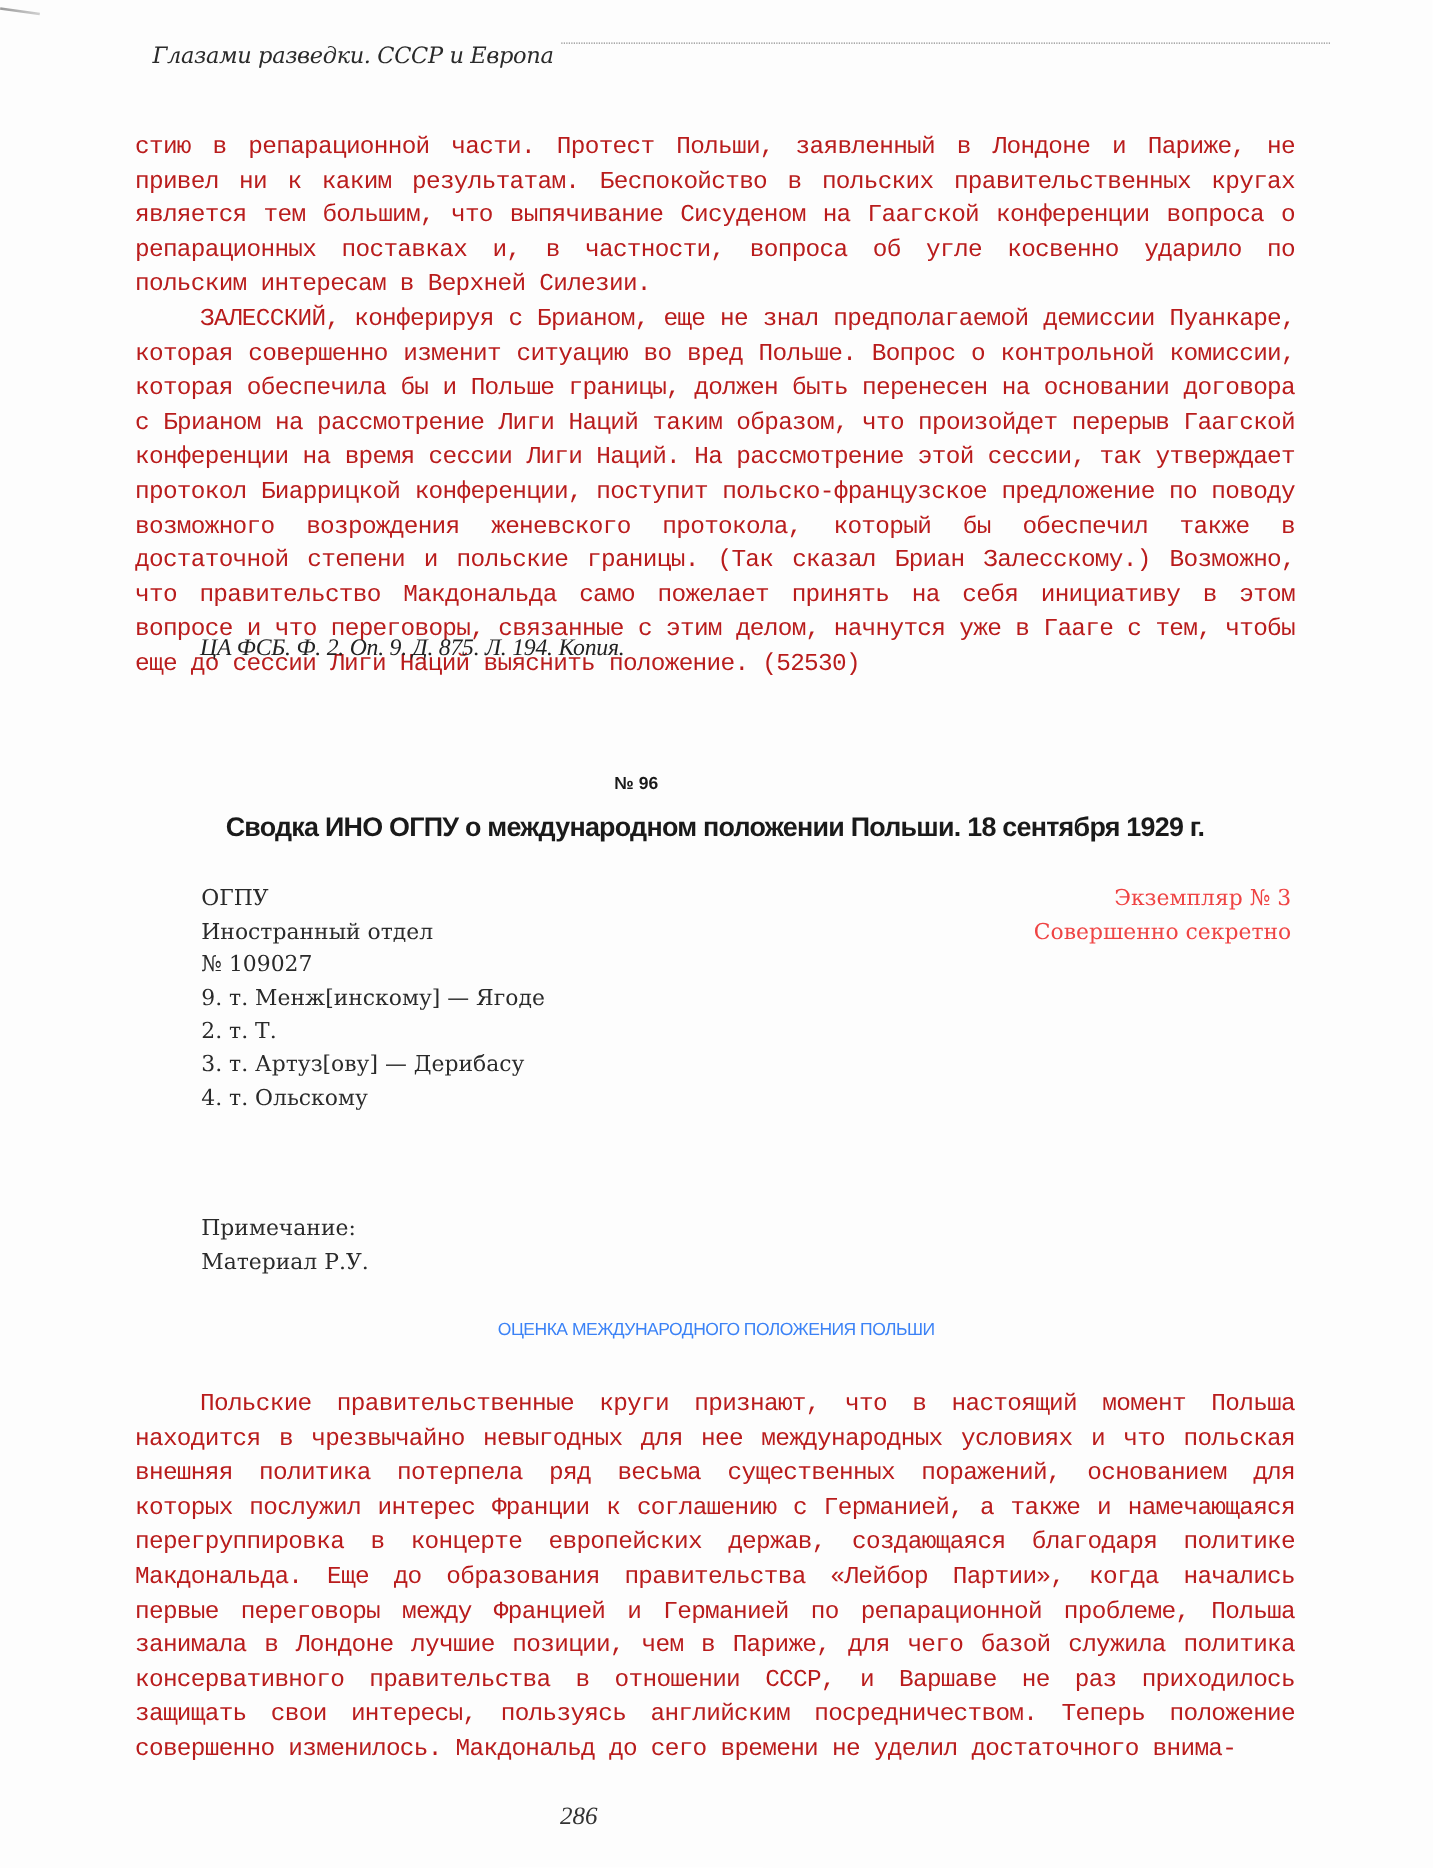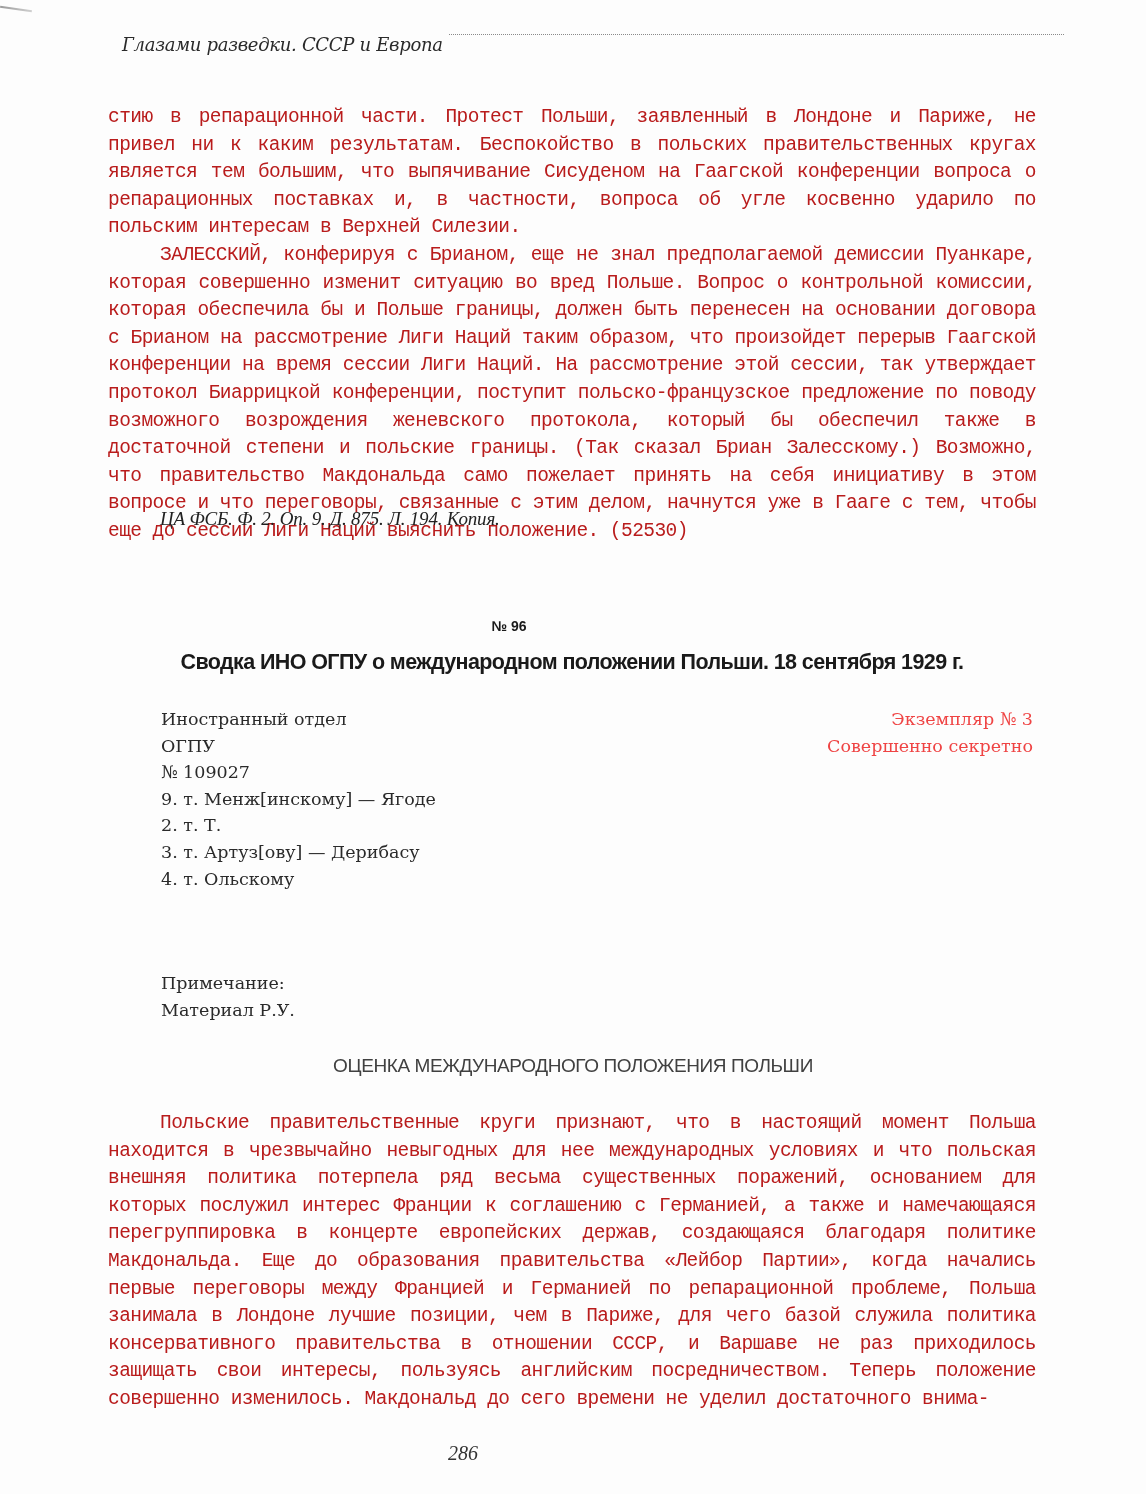--- a/index.html
+++ b/index.html
@@ -13,21 +13,21 @@
   .body-text p.indent { text-indent: 52px; }
   #p1 { top: 104px; }
   #p3 { top: 1110px; }
   .source { position: absolute; left: 160px; top: 508px; font-family: "Liberation Serif", serif; font-style: italic; font-size: 19px; color: #222; letter-spacing: -0.2px; }
   .doc-number { position: absolute; left: 0; width: 1018px; top: 618px; text-align: center; font-family: "Liberation Sans", sans-serif; font-weight: bold; font-size: 14px; color: #1a1a1a; }
   .doc-title { position: absolute; left: 108px; width: 928px; top: 650px; text-align: center; font-family: "Liberation Sans", sans-serif; font-weight: bold; font-size: 21.5px; letter-spacing: -0.6px; color: #1a1a1a; }
   .header-left { position: absolute; left: 161px; top: 706px; font-family: "DejaVu Serif", serif; font-size: 17.5px; line-height: 26.6px; color: #2a2a2a; }
   .header-left div { white-space: nowrap; }
   .header-right { position: absolute; right: 113px; top: 706px; text-align: right; font-family: "DejaVu Serif", serif; font-size: 17.5px; line-height: 26.6px; color: #ef4444; }
   .note { position: absolute; left: 161px; top: 970px; font-family: "DejaVu Serif", serif; font-size: 17.5px; line-height: 26.6px; color: #2a2a2a; }
-  .section-heading { position: absolute; left: 0; width: 1146px; top: 1055px; text-align: center; font-family: "Liberation Sans", sans-serif; font-size: 19px; letter-spacing: -0.4px; color: #404040; }
+  .section-heading { position: absolute; left: 0; width: 1146px; top: 1055px; text-align: center; font-family: "Liberation Sans", sans-serif; font-size: 14px; letter-spacing: -0.4px; color: #3b82f6; }
   .page-number { position: absolute; left: 0; width: 926px; top: 1442px; text-align: center; font-family: "Liberation Serif", serif; font-style: italic; font-size: 20px; color: #333; }
   .corner-mark { position: absolute; left: 0; top: 8px; width: 32px; height: 2px; background: linear-gradient(90deg, #9a9a9a, #d0d0d0); transform: rotate(8deg); }
 </style>
 </head>
 <body>
 
 <div class="page">
   <div class="corner-mark"></div>
 
   <div class="running-head">
@@ -39,22 +39,22 @@
     <p>стию в репарационной части. Протест Польши, заявленный в Лондоне и Париже, не привел ни к каким результатам. Беспокойство в польских правительственных кругах является тем большим, что выпячивание Сисуденом на Гаагской конференции вопроса о репарационных поставках и, в частности, вопроса об угле косвенно ударило по польским интересам в Верхней Силезии.</p>
     <p class="indent">ЗАЛЕССКИЙ, конферируя с Брианом, еще не знал предполагаемой демиссии Пуанкаре, которая совершенно изменит ситуацию во вред Польше. Вопрос о контрольной комиссии, которая обеспечила бы и Польше границы, должен быть перенесен на основании договора с Брианом на рассмотрение Лиги Наций таким образом, что произойдет перерыв Гаагской конференции на время сессии Лиги Наций. На рассмотрение этой сессии, так утверждает протокол Биаррицкой конференции, поступит польско-французское предложение по поводу возможного возрождения женевского протокола, который бы обеспечил также в достаточной степени и польские границы. (Так сказал Бриан Залесскому.) Возможно, что правительство Макдональда само пожелает принять на себя инициативу в этом вопросе и что переговоры, связанные с этим делом, начнутся уже в Гааге с тем, чтобы еще до сессии Лиги Наций выяснить положение. (52530)</p>
   </div>
 
   <div class="source">ЦА ФСБ. Ф. 2. Оп. 9. Д. 875. Л. 194. Копия.</div>
 
   <div class="doc-number">№ 96</div>
   <div class="doc-title">Сводка ИНО ОГПУ о международном положении Польши. 18 сентября 1929 г.</div>
 
   <div class="header-left">
+    <div>ОГПУ</div>
     <div>Иностранный отдел</div>
-    <div>ОГПУ</div>
     <div>№ 109027</div>
     <div>9. т. Менж[инскому] — Ягоде</div>
     <div>2. т. Т.</div>
     <div>3. т. Артуз[ову] — Дерибасу</div>
     <div>4. т. Ольскому</div>
   </div>
 
   <div class="header-right">
     <div>Экземпляр № 3</div>
     <div>Совершенно секретно</div>

